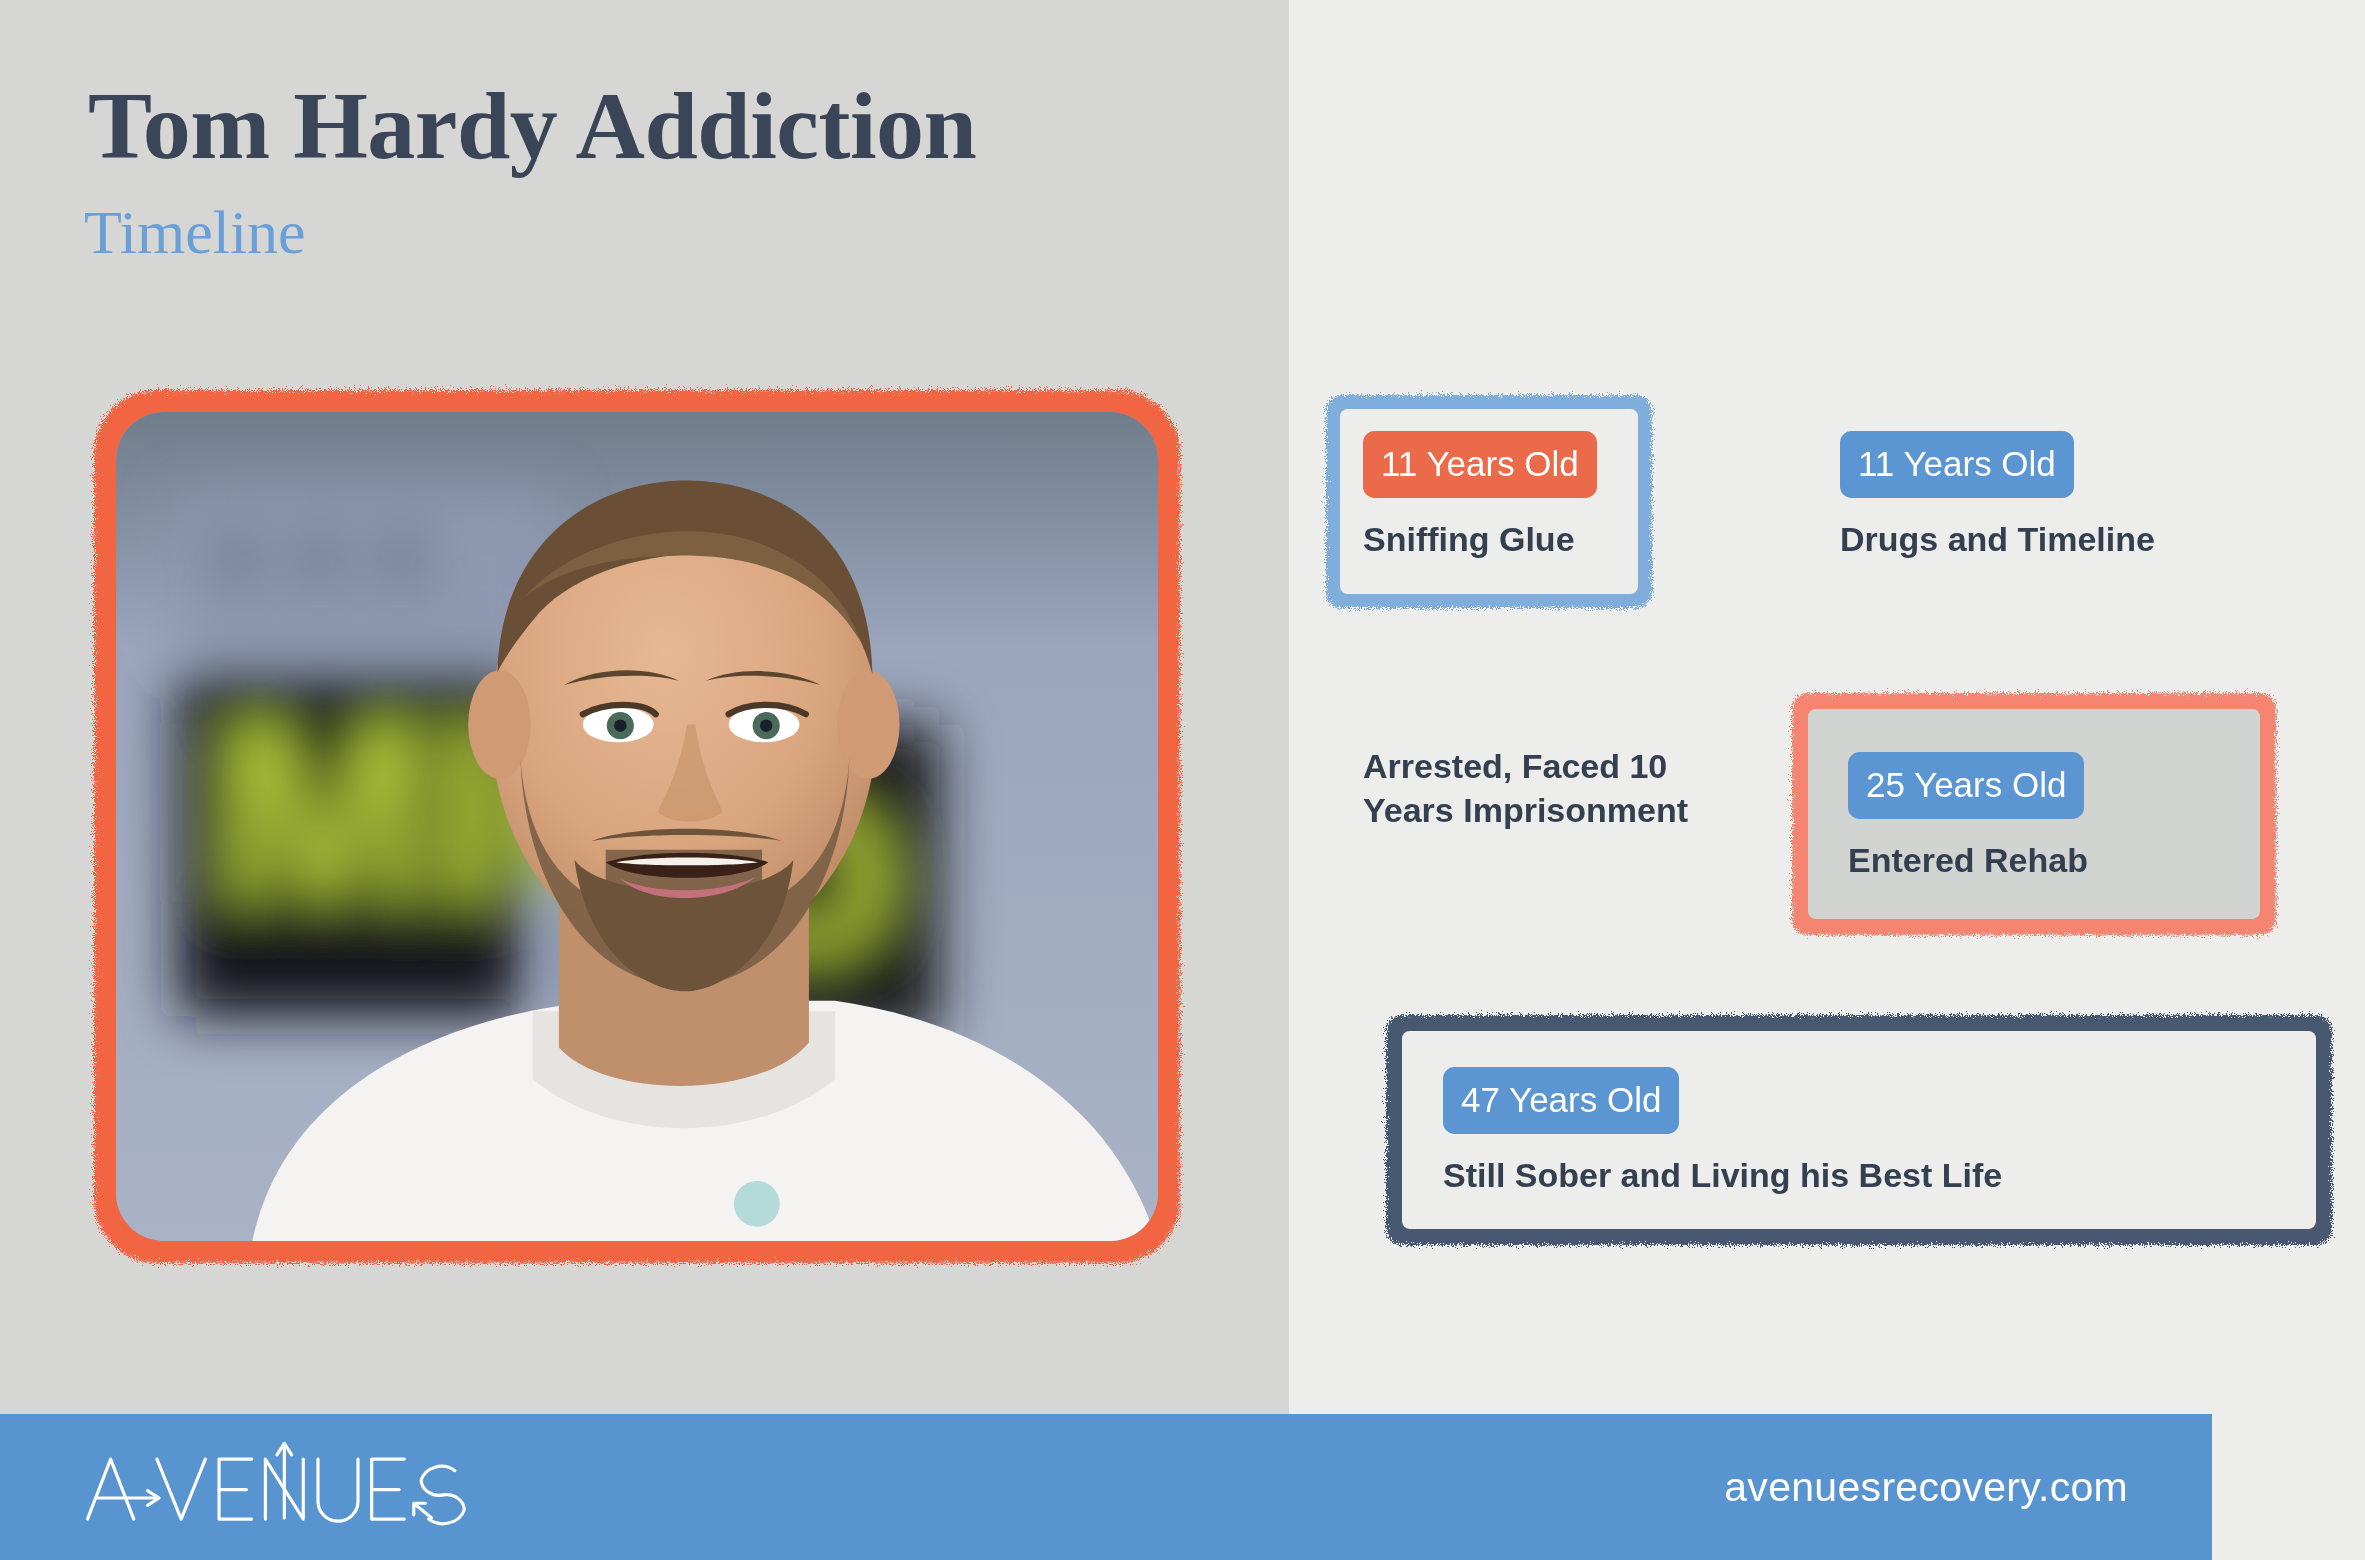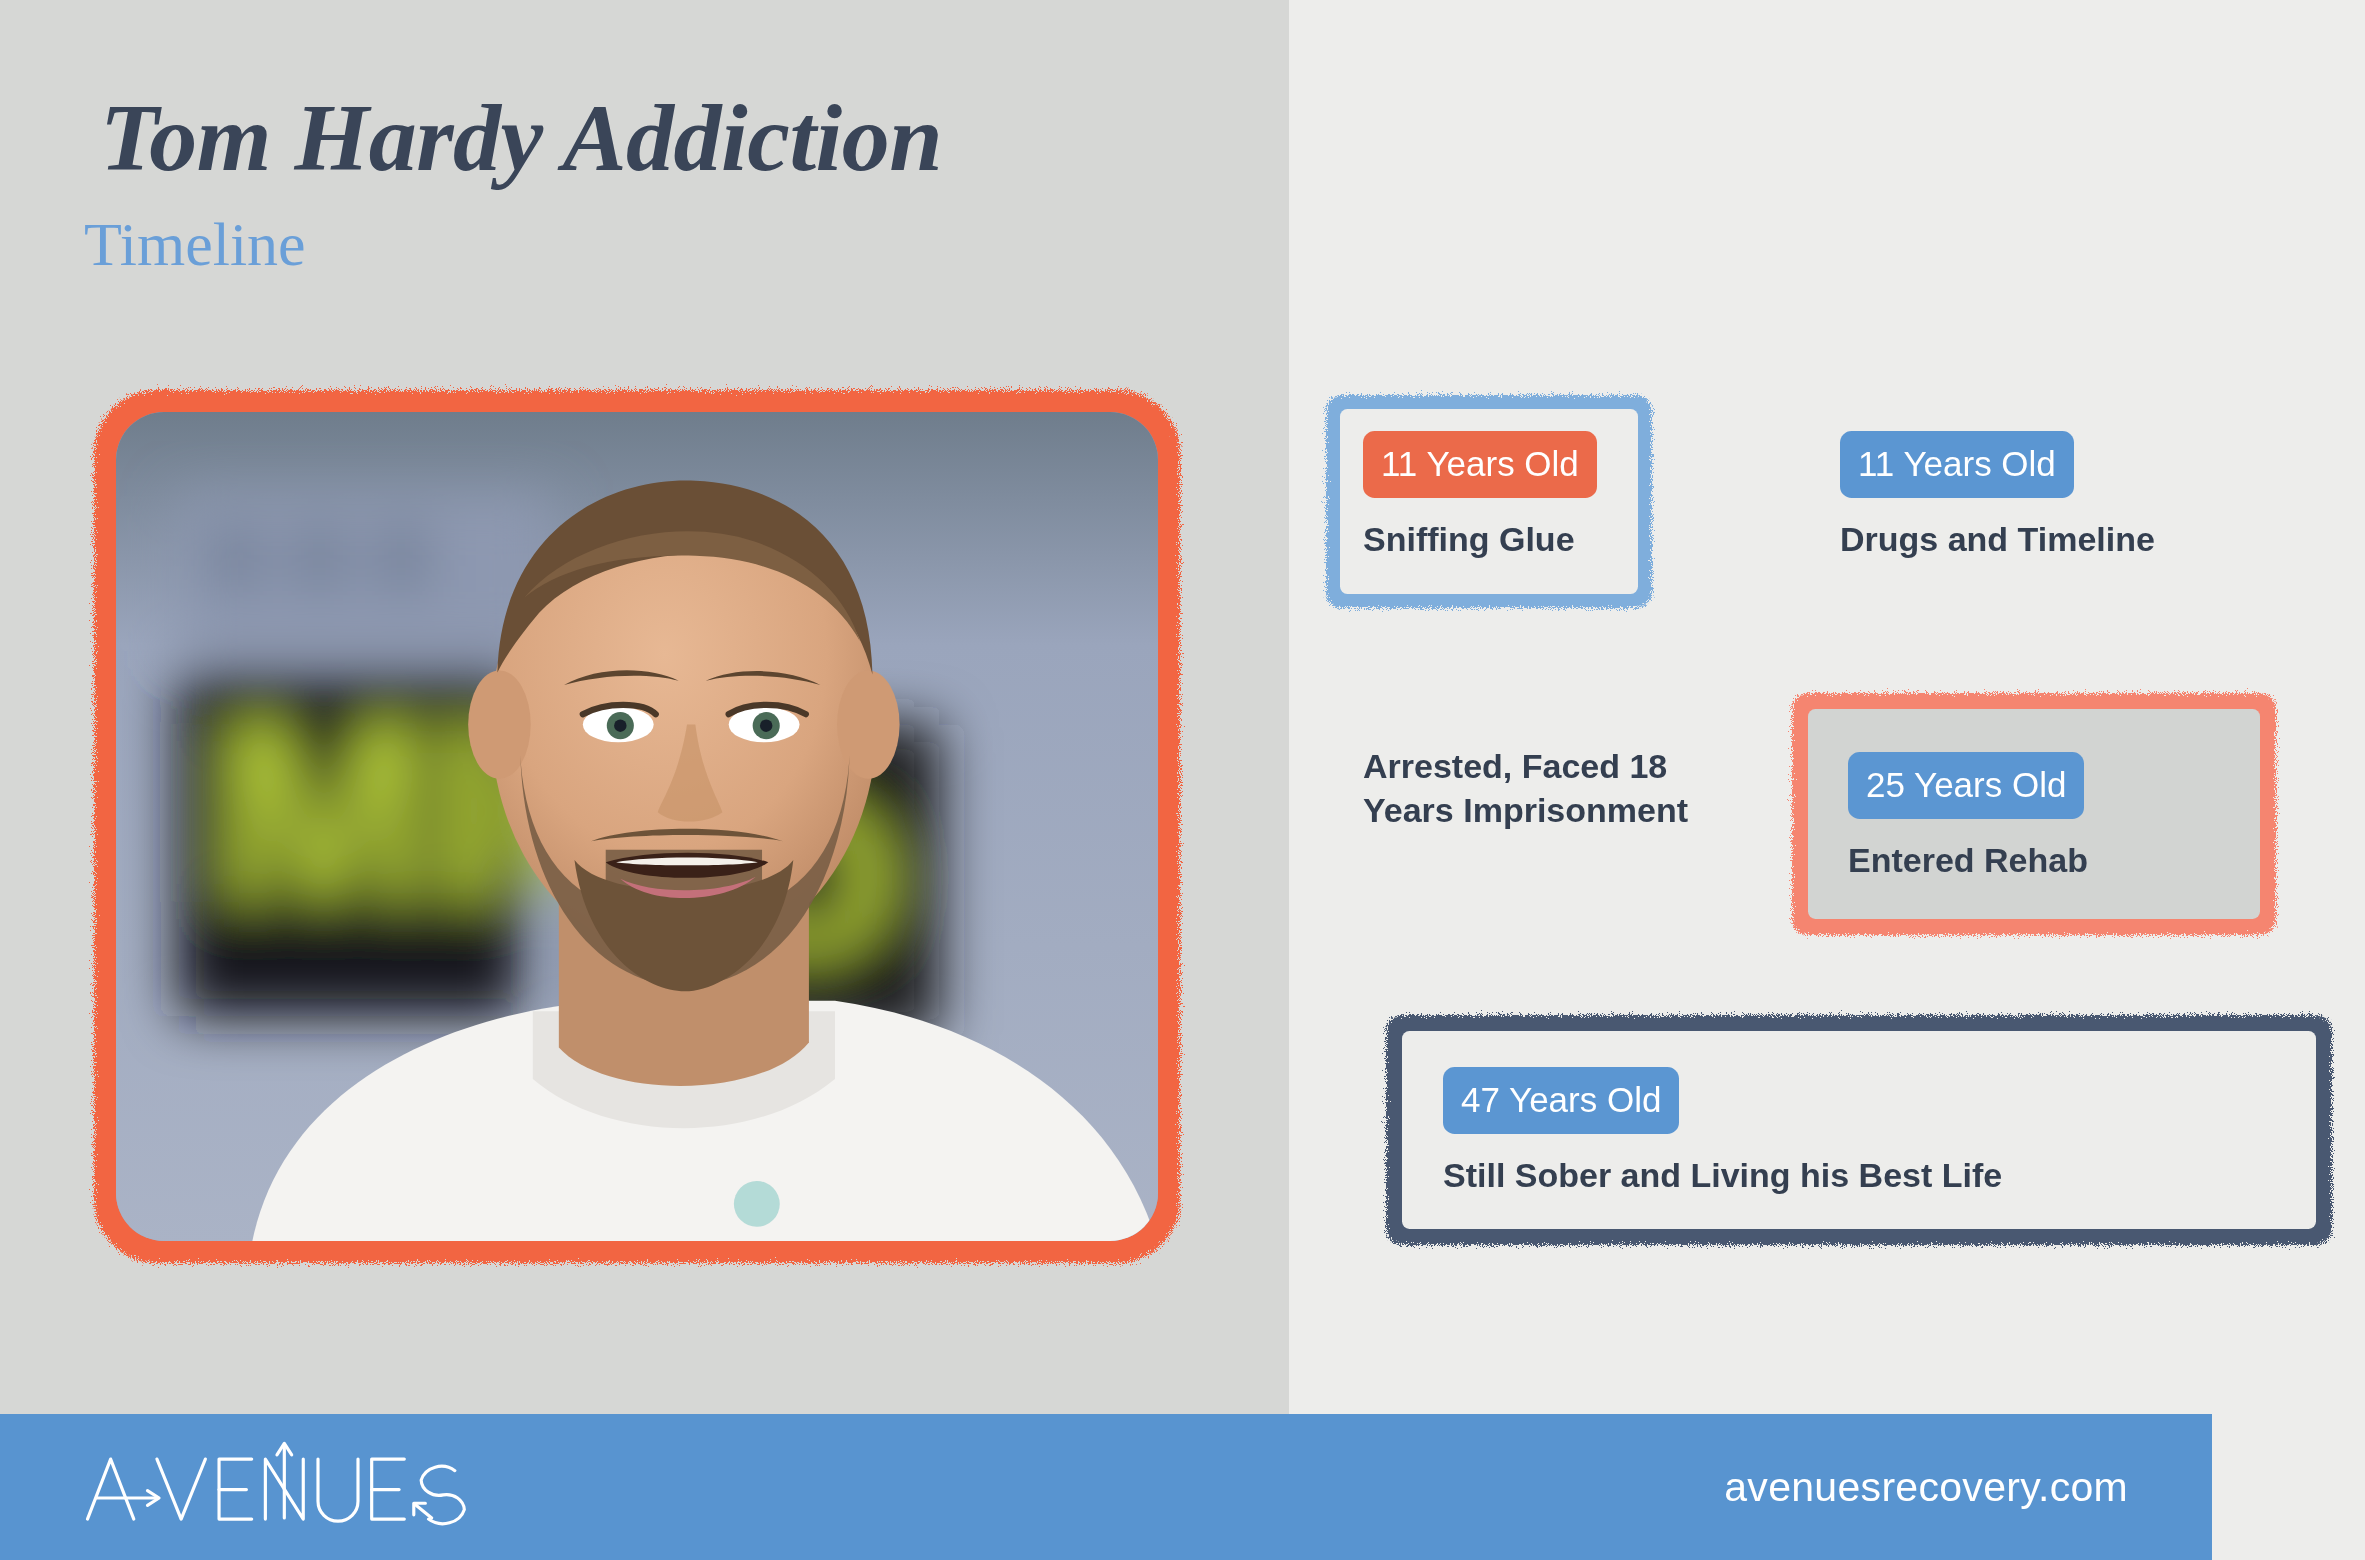--- a/index.html
+++ b/index.html
@@ -22,23 +22,22 @@
     background:#ededeb;
   }
 
   
   .heading-block{position:absolute;left:84px;top:74px;width:1157px;}
   .title{
     font-family:"Liberation Serif", serif;
     font-size:96px;line-height:1.0;
     color:#3a4558;
     letter-spacing:-0.5px;
-    margin:16px;
+    margin:4px;
     white-space:nowrap;
-    font-style:italic;
   }
   .subtitle{
     font-family:"Liberation Serif", serif;
     font-size:62px;line-height:1.0;
     color:#6a9fd8;
     margin:27px 0 0 0;
   }
 
   
   .photo-frame{
@@ -226,21 +225,21 @@
 
   <div class="card" style="left:1840px;top:431px;width:400px;height:152px;">
     <div class="card-body" style="left:0;top:0;right:0;">
       <span class="pill blue">11 Years Old</span>
       <div class="desc">Drugs and Timeline</div>
     </div>
   </div>
 
   <div class="card" style="left:1363px;top:725px;width:421px;height:200px;">
     <div class="card-body" style="left:0;top:0;right:0;">
-      <div class="desc">Arrested, Faced 18
+      <div class="desc">Arrested, Faced 10
 Years Imprisonment</div>
     </div>
   </div>
 
   <div class="card" style="left:1792px;top:693px;width:484px;height:242px;">
     <div class="card-frame salmon"></div>
     <div class="card-fill gray" style="left:16px;top:16px;right:16px;bottom:16px;position:absolute;"></div>
     <div class="card-body" style="left:48px;top:59px;right:32px;margin-left:8px;">
       <span class="pill blue">25 Years Old</span>
       <div class="desc">Entered Rehab</div>

